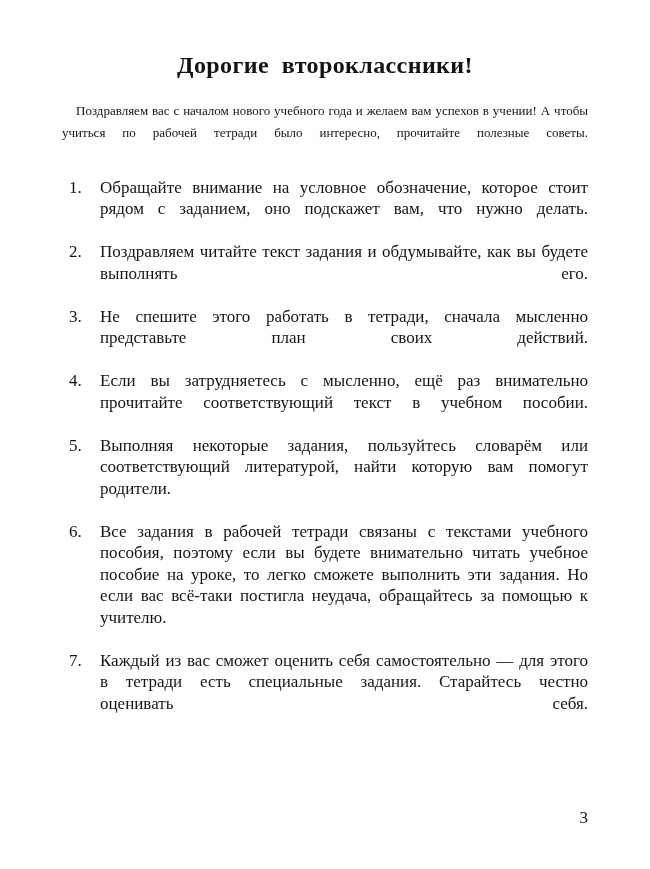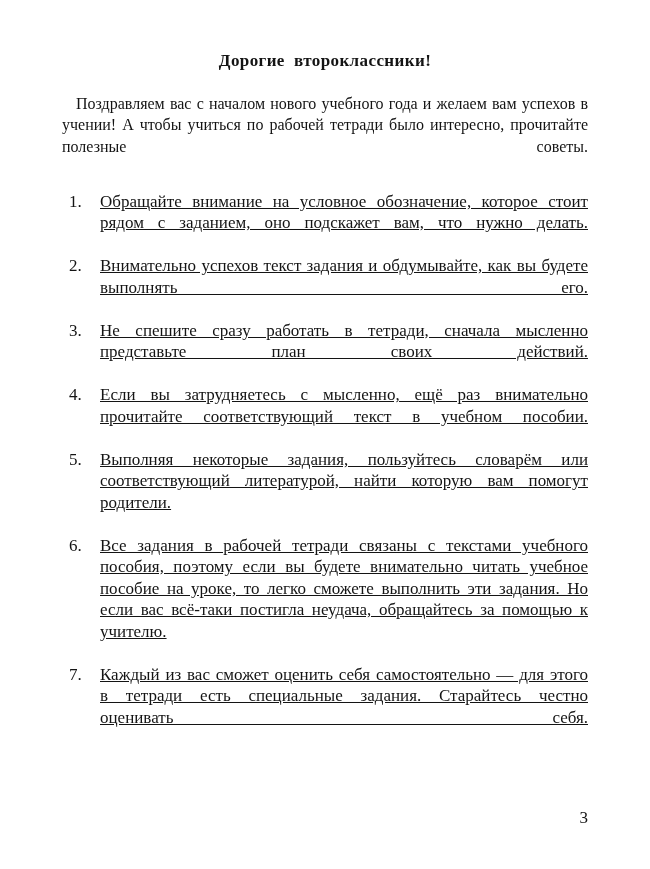--- a/index.html
+++ b/index.html
@@ -22,30 +22,30 @@
     height: 869px;
     background: #ffffff;
   }
   .content {
     position: absolute;
     left: 62px;
     top: 52px;
     width: 526px;
   }
   .page-title {
-    font-size: 17px;
+    font-size: 24px;
     font-weight: bold;
     text-align: center;
     letter-spacing: 0.4px;
     margin: 0 0 22px 0;
     line-height: 1.1;
     white-space: pre;
   }
   .intro {
-    font-size: 16px;
+    font-size: 13px;
     line-height: 21.5px;
     text-align: justify;
     text-justify: inter-word;
     text-indent: 14px;
     margin: 0 0 12px 0;
     word-spacing: 0.5px;
   }
   .advice-list {
     list-style: none;
     margin: 0;
@@ -65,21 +65,20 @@
     position: absolute;
     left: 7px;
     top: 0;
     width: 24px;
     text-align: left;
     font-size: 17px;
     line-height: 21.5px;
   }
   .advice-text {
     display: block;
-    text-decoration: underline;
   }
   
   .advice-text::after,
   .intro::after {
     content: "";
     display: inline-block;
     width: 100%;
   }
   .page-number {
     position: absolute;
@@ -103,26 +102,26 @@
 
     <ol class="advice-list">
 
       <li class="advice-item">
         <span class="advice-num">1.</span>
         <span class="advice-text">Обращайте внимание на условное обозначение, которое стоит рядом с заданием, оно подскажет вам, что нужно делать.</span>
       </li>
 
       <li class="advice-item">
         <span class="advice-num">2.</span>
-        <span class="advice-text">Внимательно успехов текст задания и обдумывайте, как вы будете выполнять его.</span>
+        <span class="advice-text">Поздравляем читайте текст задания и обдумывайте, как вы будете выполнять его.</span>
       </li>
 
       <li class="advice-item">
         <span class="advice-num">3.</span>
-        <span class="advice-text">Не спешите сразу работать в тетради, сначала мысленно представьте план своих действий.</span>
+        <span class="advice-text">Не спешите этого работать в тетради, сначала мысленно представьте план своих действий.</span>
       </li>
 
       <li class="advice-item">
         <span class="advice-num">4.</span>
         <span class="advice-text">Если вы затрудняетесь с мысленно, ещё раз внимательно прочитайте соответствующий текст в учебном пособии.</span>
       </li>
 
       <li class="advice-item">
         <span class="advice-num">5.</span>
         <span class="advice-text">Выполняя некоторые задания, пользуйтесь словарём или соответствующий литературой, найти которую вам помогут родители.</span>

